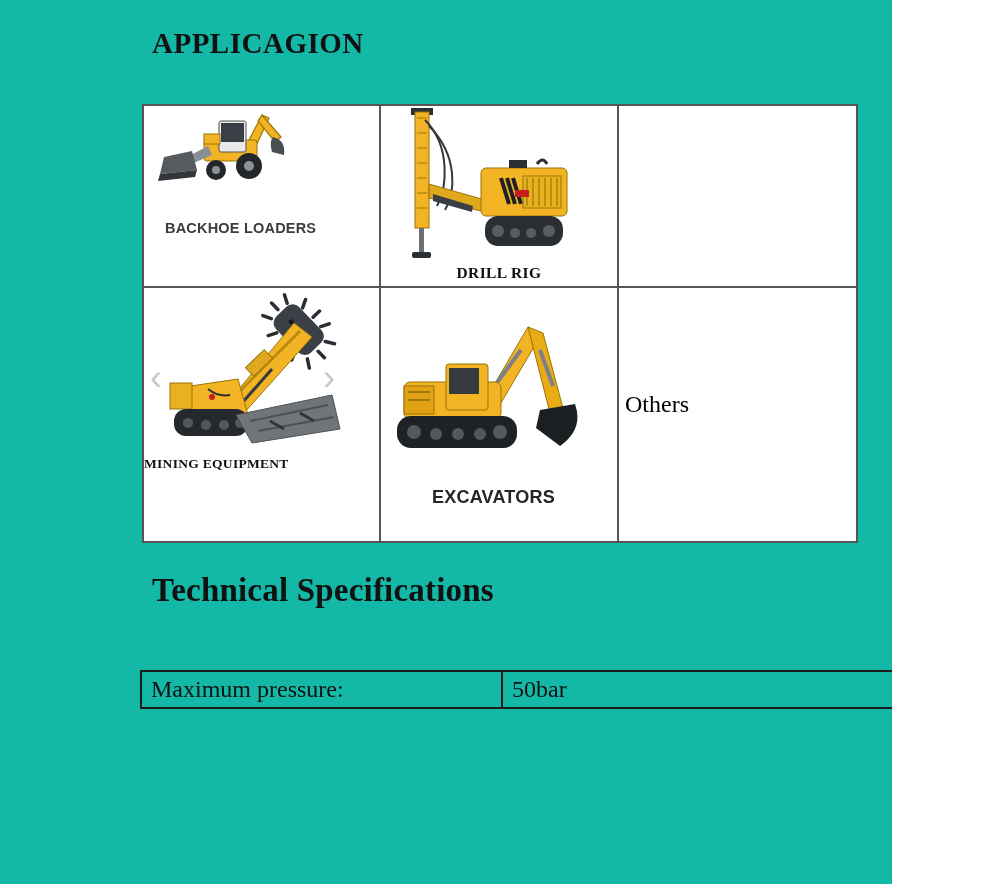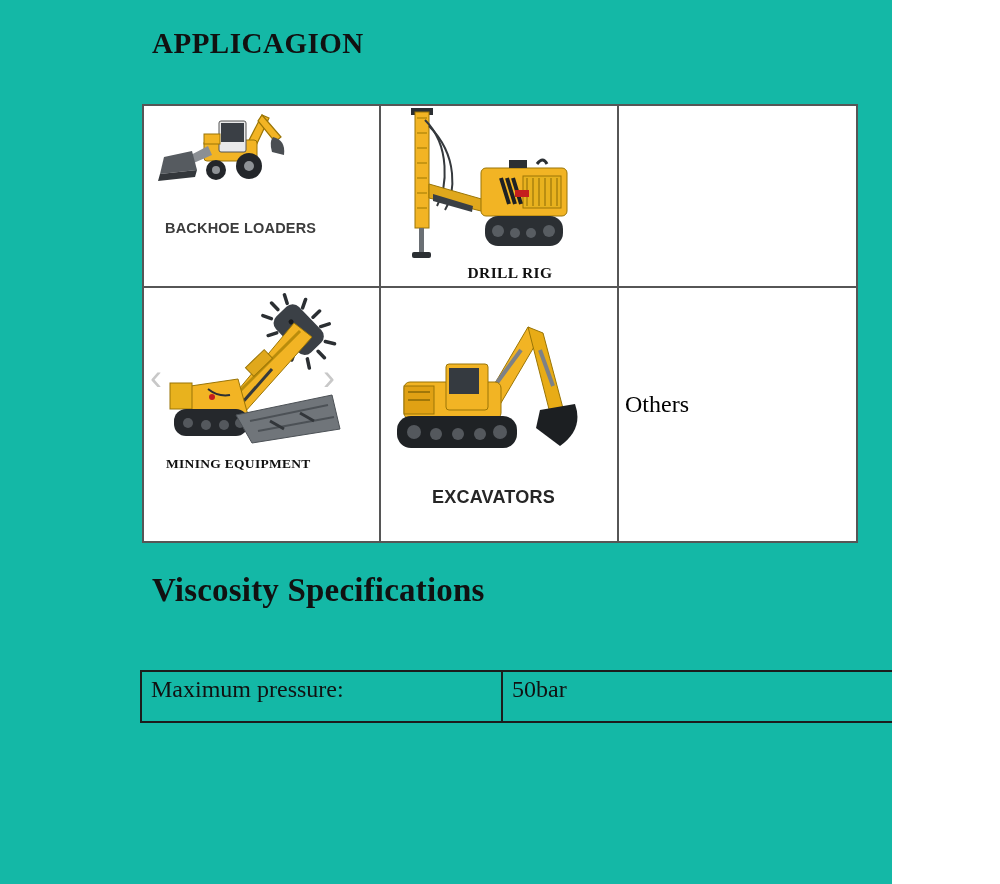--- a/index.html
+++ b/index.html
@@ -11,39 +11,39 @@
 
   
   .app-grid{position:absolute;left:142px;top:71px;width:716px;height:439px;
             display:grid;grid-template-columns:237px 238px 237px;grid-template-rows:182px 253px;
             border:2px solid #565656;box-sizing:border-box;background:#fff;margin-top:33px;}
   .gc{position:relative;border-right:2px solid #565656;border-bottom:2px solid #565656;box-sizing:border-box;}
   .gc.col3{border-right:none;}
   .gc.row2{border-bottom:none;}
 
   .lbl-sans{position:absolute;font-family:"Liberation Sans",sans-serif;font-weight:bold;color:#3c3c3c;}
-  .lbl-serif{position:absolute;font-family:"Liberation Serif",serif;font-weight:bold;color:#101010;padding-left:22px;}
+  .lbl-serif{position:absolute;font-family:"Liberation Serif",serif;font-weight:bold;color:#101010;}
 
   .lbl-backhoe{left:21px;top:114px;font-size:14.5px;letter-spacing:.2px;}
   .lbl-drill{left:0;right:0;top:158px;text-align:center;font-size:15.5px;letter-spacing:.4px;}
   .lbl-mining{left:0;right:34px;top:168px;text-align:left;font-size:13.5px;letter-spacing:.3px;}
   .lbl-excav{left:51px;top:198px;font-size:19px;color:#262626;letter-spacing:.2px;transform:scaleX(.95);transform-origin:left;}
   .lbl-others{position:absolute;left:6px;top:103px;font-size:24px;font-weight:normal;color:#000;}
 
   .carousel-arrow{position:absolute;top:72px;font-family:"Liberation Sans",sans-serif;
                   font-size:36px;line-height:1;color:#c8c8c8;cursor:pointer;user-select:none;}
   .arrow-prev{left:6px;}
   .arrow-next{left:179px;}
 
   .machine{position:absolute;}
 
   
   .spec-table{position:absolute;left:140px;top:670px;border-collapse:collapse;table-layout:fixed;width:766px;}
   .spec-table td{border:2px solid #1c1c1c;height:35px;font-size:24px;vertical-align:middle;
-                 padding:0 0 14px 9px;white-space:nowrap;overflow:hidden;}
+                 padding:0 0 0 9px;white-space:nowrap;overflow:hidden;}
   .spec-table td.c1{width:350px;}
   .spec-table td.c2{width:412px;}
   .spec-table tr:nth-child(4) td.c2,
   .spec-table tr:nth-child(5) td.c2{padding-left:16px;}
 </style>
 </head>
 <body>
 
 <div id="page">
 
@@ -150,21 +150,21 @@
         <circle cx="108" cy="120" r="7" fill="#54585d"></circle>
       </svg>
       <div class="lbl-sans lbl-excav">EXCAVATORS</div>
     </div>
 
     <div class="gc col3 row2">
       <div class="lbl-others">Others</div>
     </div>
   </div>
 
-  <div class="h2">Viscosity Specifications</div>
+  <div class="h2">Technical Specifications</div>
 
   <table class="spec-table">
     <tbody>
         <tr>
       <td class="c1">Maximum pressure:</td>
       <td class="c2">50bar</td>
     </tr>
   </tbody>
     </table>
 

